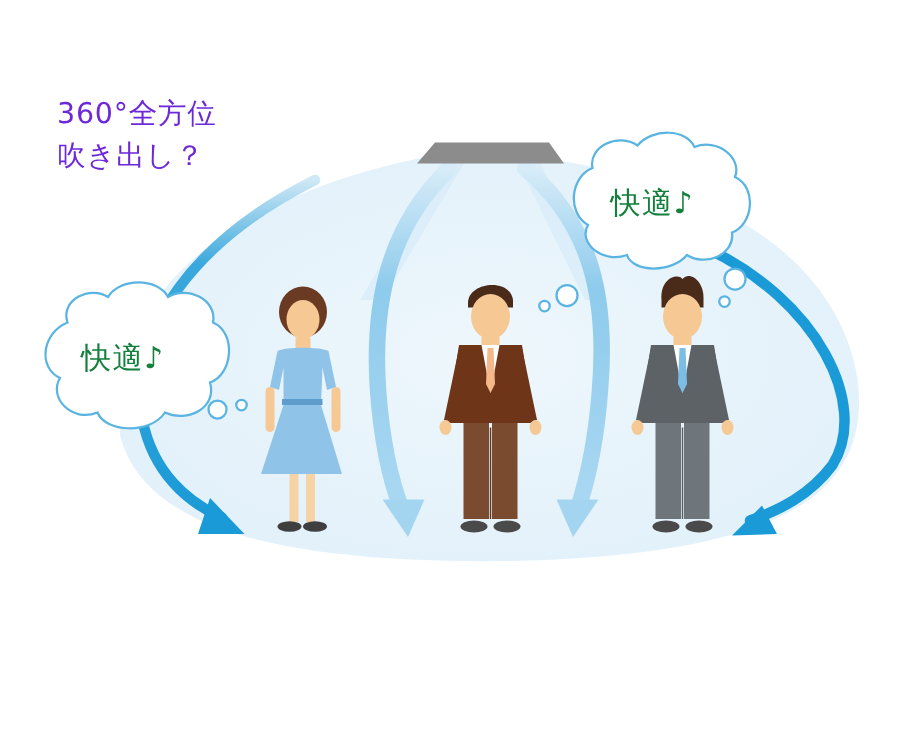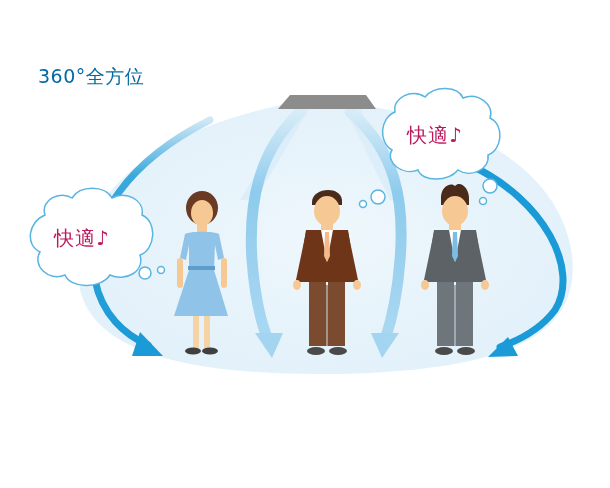--- a/index.html
+++ b/index.html
@@ -1,22 +1,22 @@
 <!DOCTYPE html>
 <html><head>
   <meta charset="utf-8">
   <style>
     html, body { margin: 0; padding: 0; background: #ffffff; }
     body { width: 610px; height: 488px; position: relative; overflow: hidden; font-family: "DejaVu Sans", "Liberation Sans", sans-serif; }
     .stage { position: absolute; left: 0; top: 0; width: 610px; height: 488px; }
     .stage svg { position: absolute; left: 0; top: 0; }
-    .caption { position: absolute; color: #0369a1; font-size: 19px; letter-spacing: 0.5px; line-height: 28px; }
+    .caption { position: absolute; color: #6d28d9; font-size: 19px; letter-spacing: 0.5px; line-height: 28px; }
     .cap-top { left: 38px; top: 62px; }
     .cap-bottom { left: 398px; top: 396px; }
-    .bubble-text { position: absolute; color: #be185d; font-size: 20px; letter-spacing: 1px; white-space: nowrap; }
+    .bubble-text { position: absolute; color: #15803d; font-size: 20px; letter-spacing: 1px; white-space: nowrap; }
     .bubble-left { left: 54px; top: 225px; }
     .bubble-right { left: 407px; top: 122px; }
   </style>
 </head>
 <body>
 
 <div class="stage">
   <svg width="610" height="488" viewBox="0 0 610 488" xmlns="http://www.w3.org/2000/svg">
     <defs>
       <linearGradient id="innerArrowL" x1="0" y1="0" x2="0" y2="1">
@@ -127,18 +127,19 @@
       <rect x="437" y="282" width="17" height="64" fill="#6e767b"></rect>
       <rect x="456" y="282" width="17" height="64" fill="#6e767b"></rect>
       <line x1="455" y1="285" x2="455" y2="346" stroke="#5a6165" stroke-width="1"></line>
       <ellipse cx="444" cy="351" rx="9" ry="4" fill="#4a4a4a"></ellipse>
       <ellipse cx="466" cy="351" rx="9" ry="4" fill="#4a4a4a"></ellipse>
     </g>
   </svg>
 
   <div class="caption cap-top">
     <div>360°全方位</div>
+    <div>吹き出し？</div>
   </div>
 
   <div class="bubble-text bubble-left">快適♪</div>
   <div class="bubble-text bubble-right">快適♪</div>
 
 </div>
 
 </body></html>

